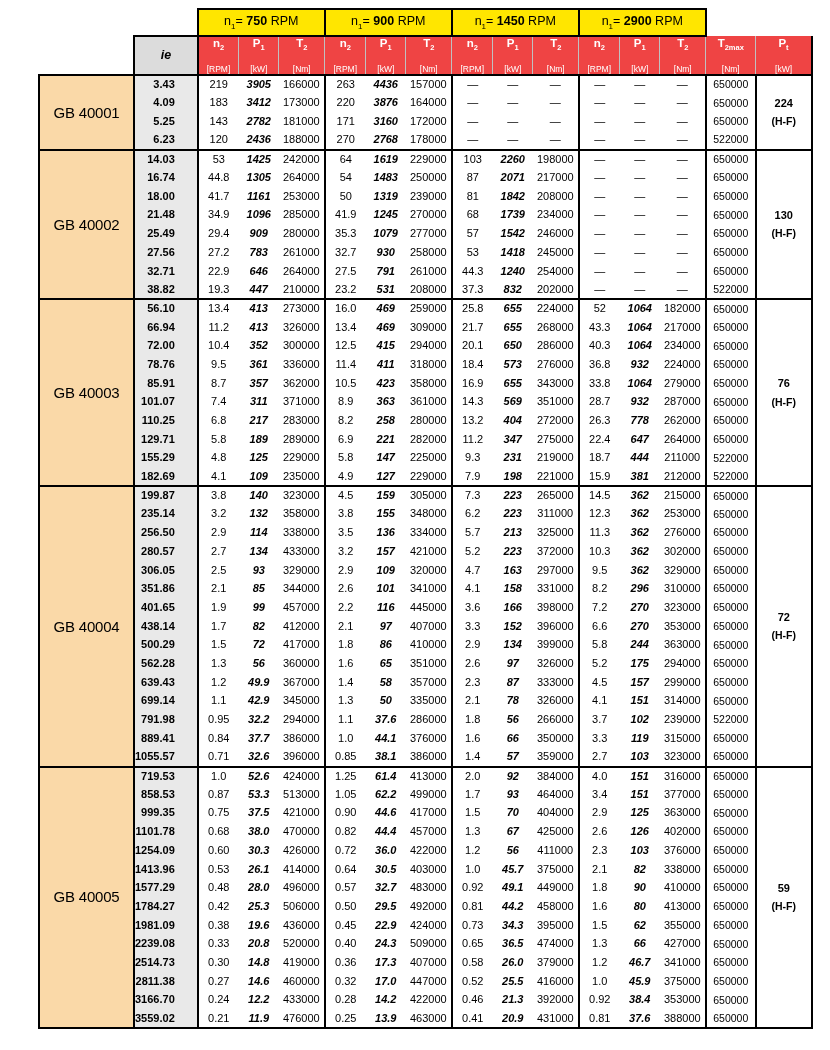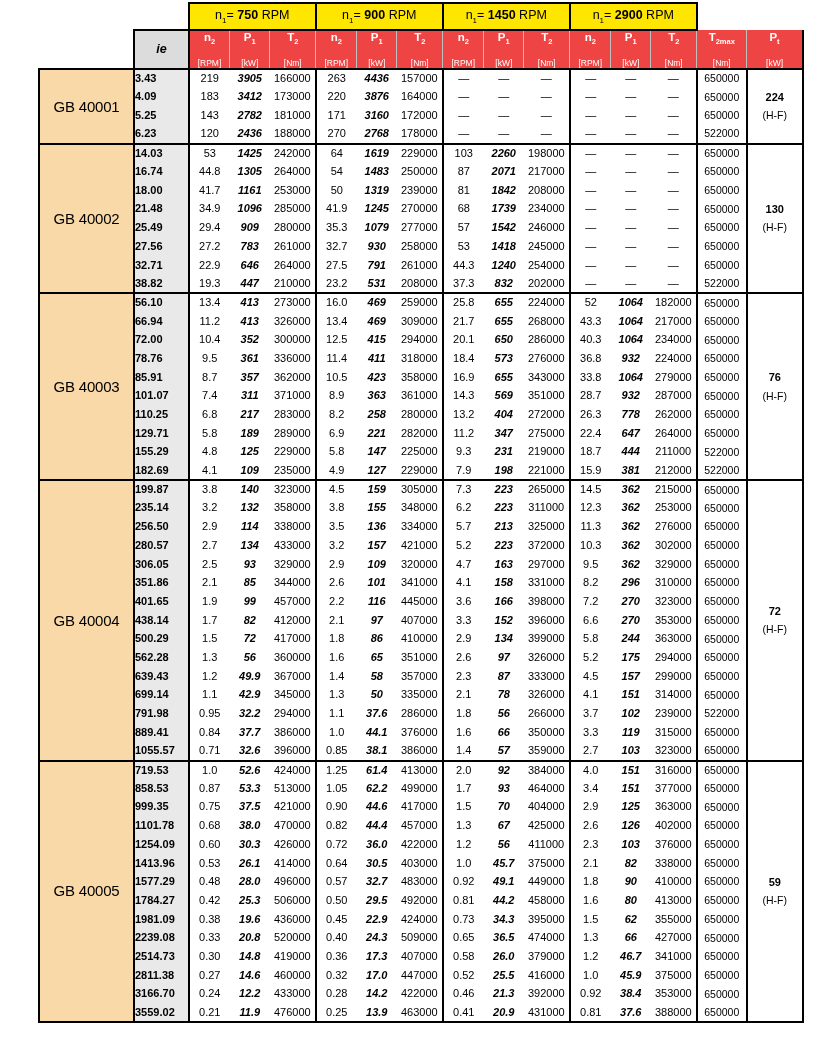--- a/index.html
+++ b/index.html
@@ -1,46 +1,46 @@
 <!DOCTYPE html>
 <html><head>
 <meta charset="utf-8">
 <style>
   *{box-sizing:border-box;margin:0;padding:0}
   html,body{width:830px;height:1050px;background:#ffffff;overflow:hidden;
     font-family:"Liberation Sans",sans-serif;}
-  .wrap{position:absolute;left:38px;top:2px}
+  .wrap{position:absolute;left:38px;top:8px}
   table{border-collapse:collapse;table-layout:fixed}
   td{height:18.7px;text-align:center;vertical-align:middle;font-size:11px;
      color:#000;line-height:1.05;padding:0;white-space:nowrap}
   
   .row-speed td{height:27px}
   .speed-cell{background:#ffe600;border:2.5px solid #000;font-size:12.5px;font-weight:normal}
   .speed-cell b{font-weight:bold}
   .speed-cell sub{font-size:8px}
   .corner{background:transparent;border:none}
   .row-cols td{height:32px}
   .hdr{background:#ef4444;color:#fff;border-left:1px solid #c0c0c0;border-bottom:2.5px solid #000}
   .hdr b{display:block;font-size:11.5px;font-weight:bold}
   .hdr sub{font-size:7.5px}
   .hdr .unit{display:block;font-size:8.5px;margin-top:13px;color:#fff}
   .hdr-pt{border-right:2.5px solid #000}
   .ie-hdr{background:#dcdcdc;border:2.5px solid #000;font-size:12.5px}
   
   .gb{background:#fad9a8;border-left:2.5px solid #000;border-right:2.5px solid #000;
       font-size:15px;font-weight:normal;letter-spacing:-0.2px}
   .iev{background:#e9e9e9;border-left:2.5px solid #000;border-right:2.5px solid #000;
-       font-weight:bold;text-align:left;padding-right:13px}
+       font-weight:bold;text-align:right;padding-right:22px}
   .n2{font-weight:normal}
   .p1{font-weight:bold;font-style:italic}
   .t2{border-right:2.5px solid #000}
   .t2max{border-right:2.5px solid #000;font-size:10.5px}
   .pt{border-right:2.5px solid #000;border-left:2.5px solid #000}
   .pt .ptv{font-weight:bold;font-size:11px}
-  .pt .pts{font-weight:normal;font-size:10.5px;margin-top:7px}
+  .pt .pts{font-weight:bold;font-size:10.5px;margin-top:7px}
   .sec-top td{border-top:2.5px solid #000}
   .tbl-last td{border-bottom:2.5px solid #000}
   .bb{border-bottom:2.5px solid #000}
   .dash{font-weight:normal;font-style:normal}
 </style>
 </head>
 <body>
 
 <div class="wrap">
   <table>

